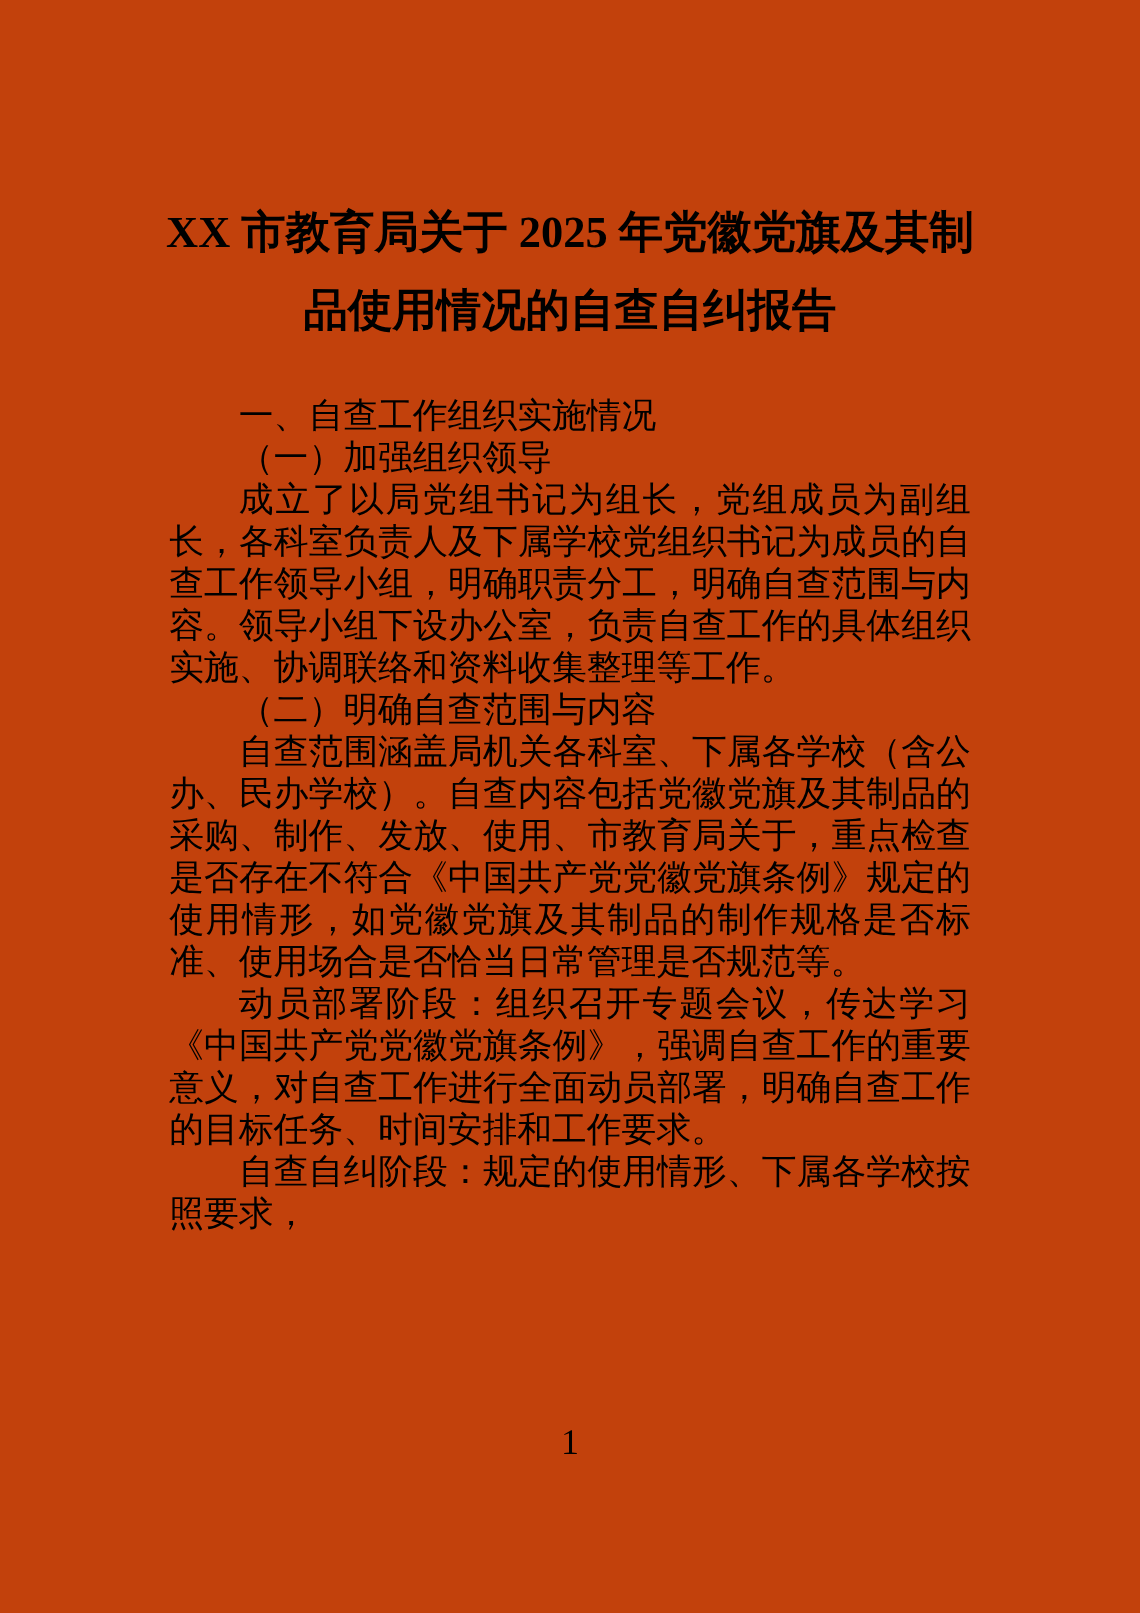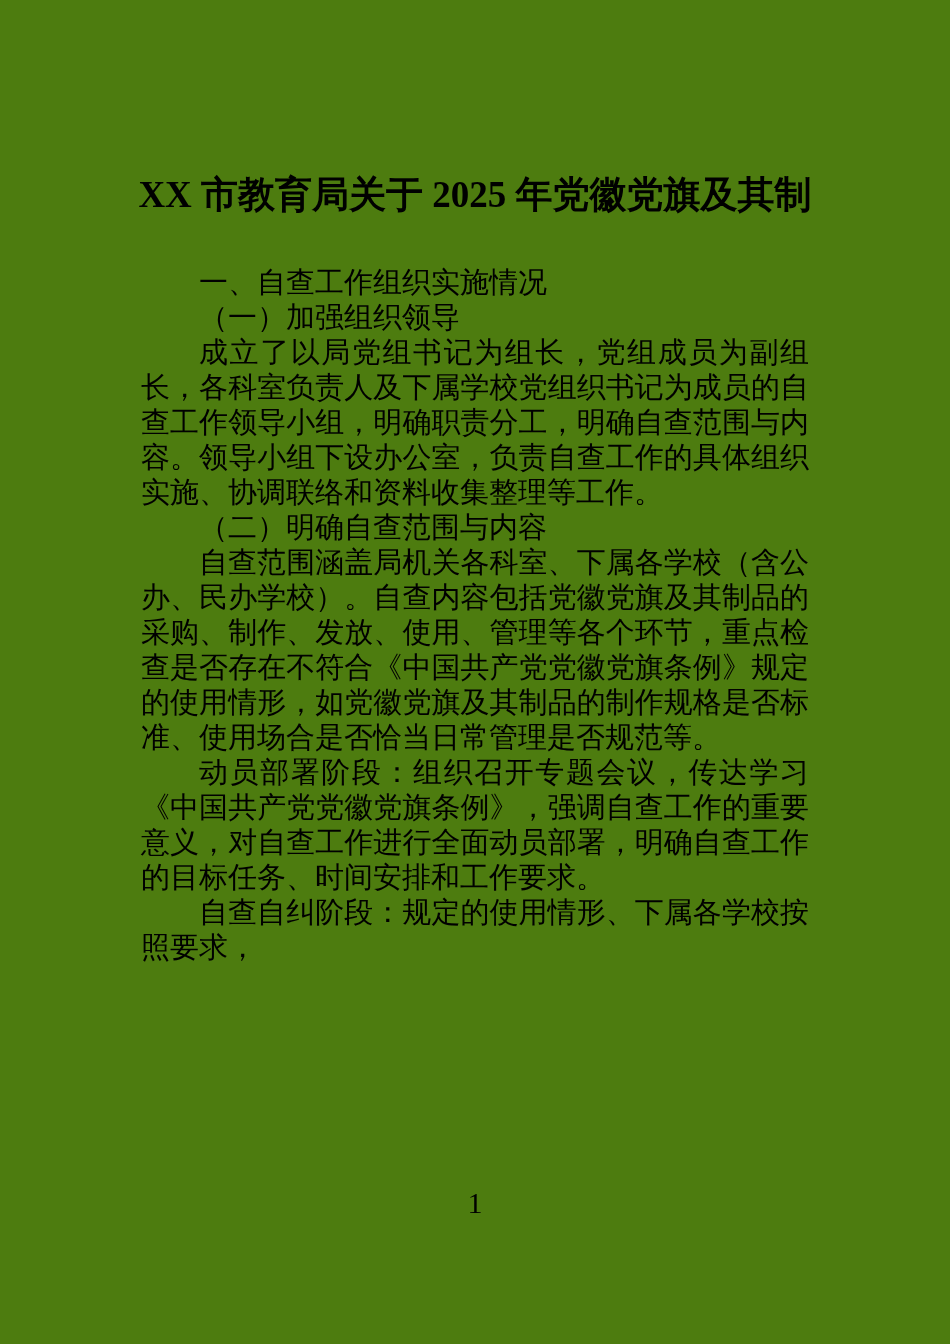--- a/index.html
+++ b/index.html
@@ -4,21 +4,21 @@
 <style>
   html, body {
     margin: 0;
     padding: 0;
     background: #ffffff;
   }
   .page {
     position: relative;
     width: 950px;
     height: 1344px;
-    background: #4d7c0f;
+    background: #c2410c;
     color: #000000;
     overflow: hidden;
     font-family: "Liberation Sans", sans-serif;
   }
   .doc-title {
     margin: 162px 80px 0 80px;
     text-align: center;
     font-family: "Liberation Serif", serif;
     font-weight: bold;
     font-size: 37px;
@@ -54,27 +54,28 @@
     color: #000000;
   }
 </style>
 </head>
 <body>
 
 <div class="page">
 
   <h1 class="doc-title">
     <span class="title-line">XX 市教育局关于 2025 年党徽党旗及其制</span>
+    <span class="title-line">品使用情况的自查自纠报告</span>
   </h1>
 
   <div class="doc-body">
     <p class="para">一、自查工作组织实施情况</p>
     <p class="para">（一）加强组织领导</p>
     <p class="para">成立了以局党组书记为组长，党组成员为副组长，各科室负责人及下属学校党组织书记为成员的自查工作领导小组，明确职责分工，明确自查范围与内容。领导小组下设办公室，负责自查工作的具体组织实施、协调联络和资料收集整理等工作。</p>
     <p class="para">（二）明确自查范围与内容</p>
-    <p class="para">自查范围涵盖局机关各科室、下属各学校（含公办、民办学校）。自查内容包括党徽党旗及其制品的采购、制作、发放、使用、管理等各个环节，重点检查是否存在不符合《中国共产党党徽党旗条例》规定的使用情形，如党徽党旗及其制品的制作规格是否标准、使用场合是否恰当日常管理是否规范等。</p>
+    <p class="para">自查范围涵盖局机关各科室、下属各学校（含公办、民办学校）。自查内容包括党徽党旗及其制品的采购、制作、发放、使用、市教育局关于，重点检查是否存在不符合《中国共产党党徽党旗条例》规定的使用情形，如党徽党旗及其制品的制作规格是否标准、使用场合是否恰当日常管理是否规范等。</p>
     <p class="para">动员部署阶段：组织召开专题会议，传达学习《中国共产党党徽党旗条例》，强调自查工作的重要意义，对自查工作进行全面动员部署，明确自查工作的目标任务、时间安排和工作要求。</p>
     <p class="para">自查自纠阶段：规定的使用情形、下属各学校按照要求，</p>
   </div>
 
   <div class="page-number">1</div>
 
 </div>
 
 </body></html>

